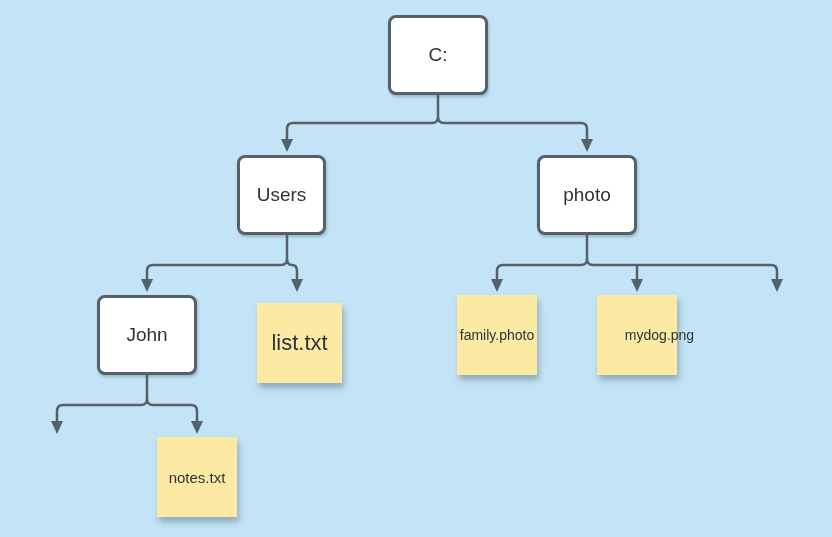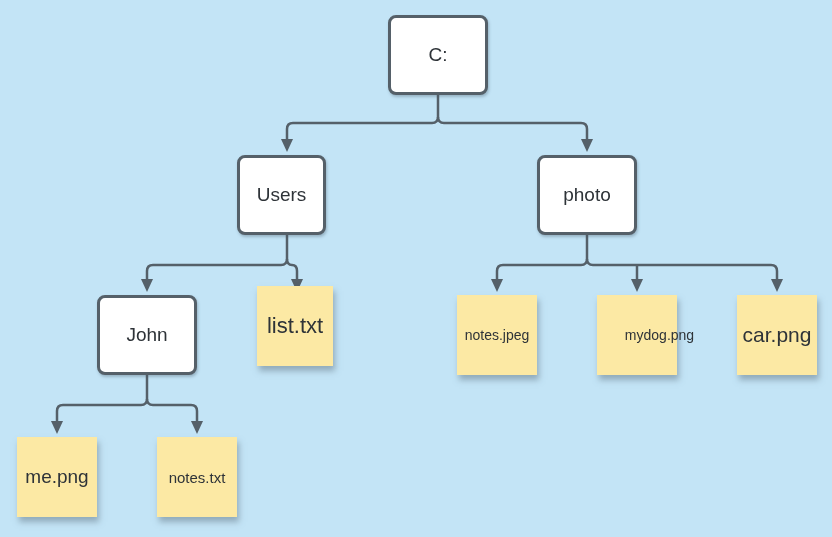--- a/index.html
+++ b/index.html
@@ -110,25 +110,23 @@
   </svg>
 
   <div class="node folder fs-19" style="left:388px; top:15px; width:100px; height:80px;">C:</div>
 
   <div class="node folder fs-19" style="left:237px; top:155px; width:89px; height:80px;">Users</div>
 
   <div class="node folder fs-19" style="left:537px; top:155px; width:100px; height:80px;">photo</div>
 
   <div class="node folder fs-19" style="left:97px; top:295px; width:100px; height:80px;">John</div>
 
-  <div class="node file fs-22" style="left:257px; top:286px; width:76px; height:80px;">list.txt</div>
+  <div class="node file fs-22" style="left:257px; top:303px; width:85px; height:80px;">list.txt</div>
 
-  <div class="node file fs-14" style="left:457px; top:295px; width:80px; height:80px;">notes.jpeg</div>
+  <div class="node file fs-14" style="left:457px; top:295px; width:80px; height:80px;">family.photo</div>
 
   <div class="node file fs-14" style="left:597px; top:295px; width:80px; height:80px;padding-left:45px;">mydog.png</div>
 
-  <div class="node file fs-21" style="left:737px; top:295px; width:80px; height:80px;">car.png</div>
 
-  <div class="node file fs-19" style="left:17px; top:437px; width:80px; height:80px;">me.png</div>
 
   <div class="node file fs-15" style="left:157px; top:437px; width:80px; height:80px;">notes.txt</div>
 
 </div>
 
 </body></html>

